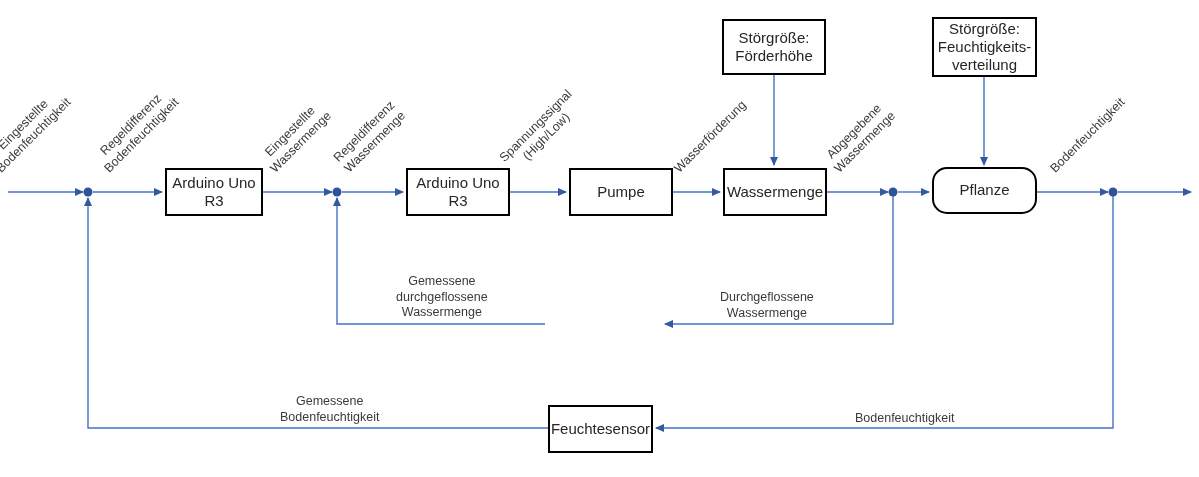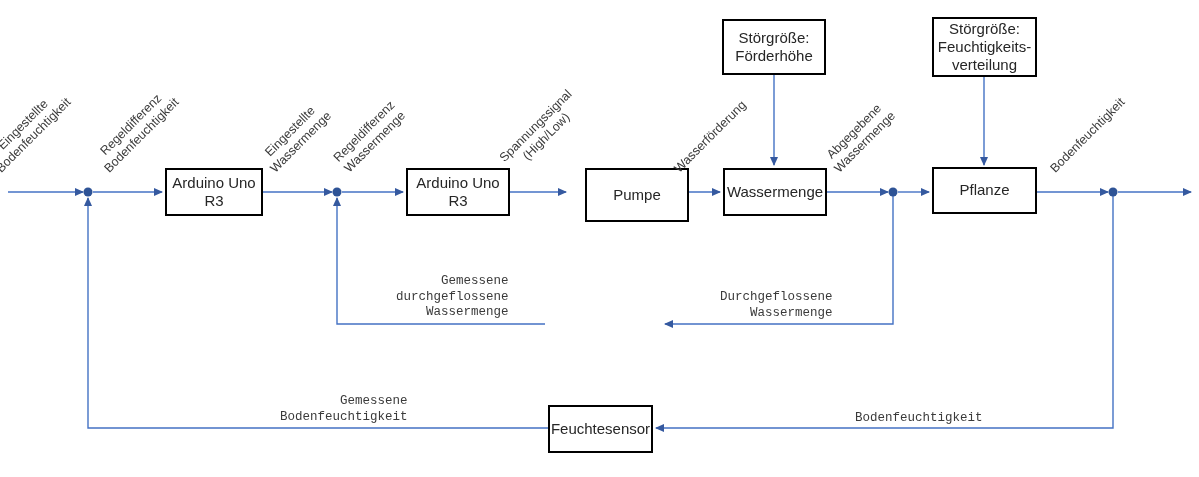--- a/index.html
+++ b/index.html
@@ -12,21 +12,21 @@
     position:absolute;display:flex;flex-direction:column;align-items:center;justify-content:center;
     background:#ffffff;border:2px solid #000000;color:#262626;
     font-size:15px;line-height:1.22;text-align:center;box-sizing:border-box;
   }
   .rot-label{
     position:absolute;transform:rotate(-45deg);transform-origin:0 100%;
     font-size:12.5px;line-height:15px;color:#3a3a3a;white-space:nowrap;text-align:center;
   }
   .rot-label span{display:block;}
   .fb-label{
-    position:absolute;font-size:12.5px;line-height:15.5px;color:#3a3a3a;white-space:nowrap;text-align:right;font-family:Liberation Mono, monospace;
+    position:absolute;font-size:12.5px;line-height:15.5px;color:#3a3a3a;white-space:nowrap;text-align:center;
   }
   .fb-label span{display:block;}
 </style>
 </head>
 <body>
 
 <div id="stage">
 
   <svg id="wires" viewBox="0 0 1199 477" xmlns="http://www.w3.org/2000/svg">
     <defs>
@@ -61,27 +61,27 @@
   </svg>
 
   <div class="block" style="left:165px;top:168px;width:98px;height:48px;">
     <span>Arduino Uno</span>
     <span>R3</span>
   </div>
   <div class="block" style="left:406px;top:168px;width:104px;height:48px;">
     <span>Arduino Uno</span>
     <span>R3</span>
   </div>
-  <div class="block" style="left:569px;top:168px;width:104px;height:54px;margin-left:16px;">
+  <div class="block" style="left:569px;top:168px;width:104px;height:48px;">
     <span>Pumpe</span>
   </div>
   <div class="block" style="left:723px;top:168px;width:104px;height:48px;">
     <span>Wassermenge</span>
   </div>
-  <div class="block" style="left:932px;top:167px;width:105px;height:47px;">
+  <div class="block" style="left:932px;top:167px;width:105px;height:47px;border-radius:15px;">
     <span>Pflanze</span>
   </div>
   <div class="block" style="left:722px;top:19px;width:104px;height:56px;">
     <span>Störgröße:</span>
     <span>Förderhöhe</span>
   </div>
   <div class="block" style="left:932px;top:17px;width:105px;height:60px;">
     <span>Störgröße:</span>
     <span>Feuchtigkeits-</span>
     <span>verteilung</span>

